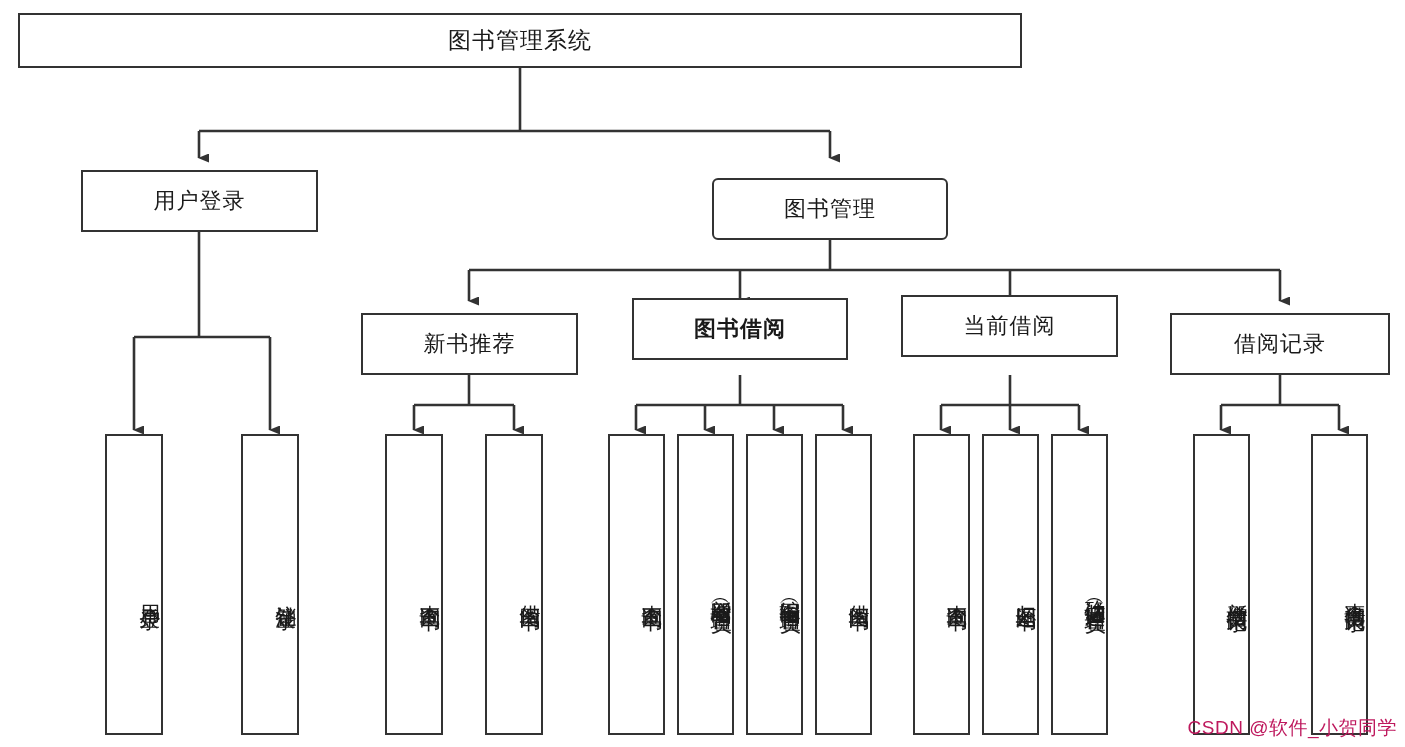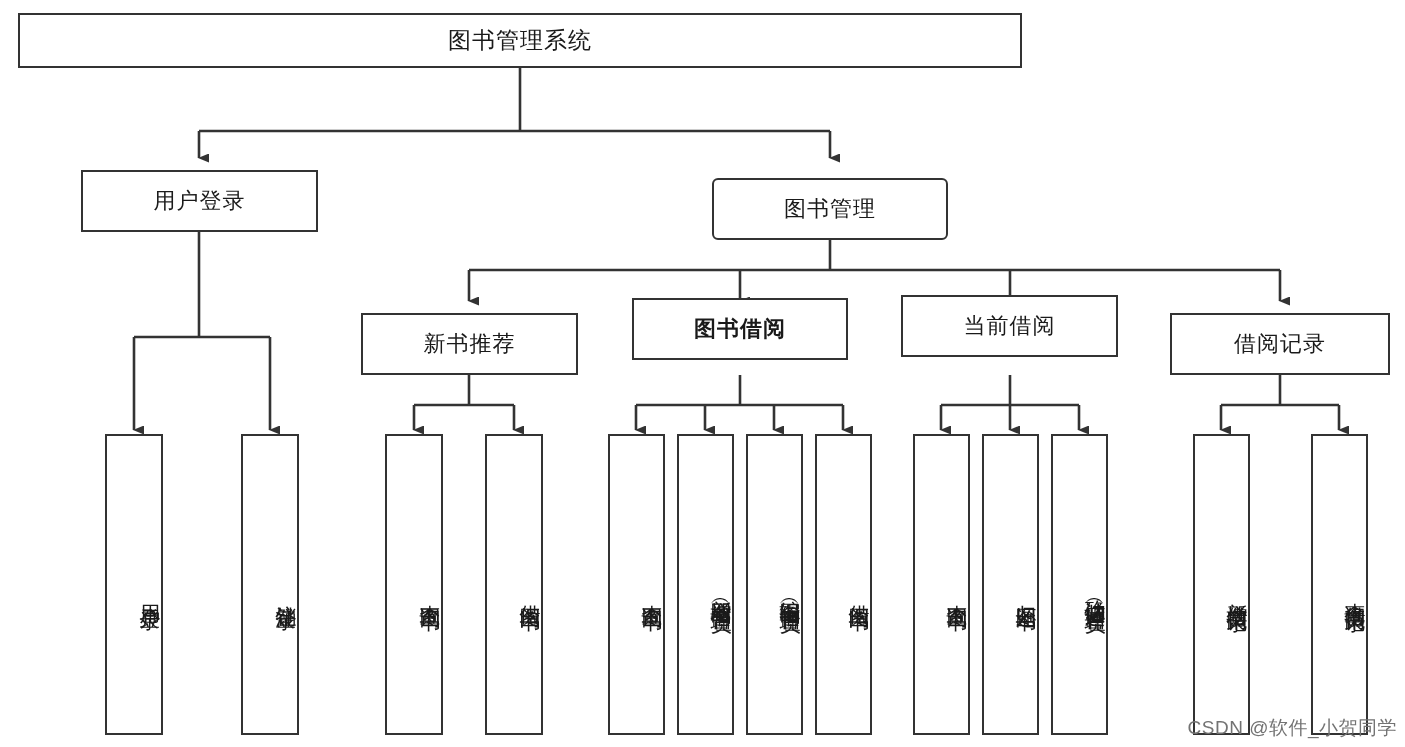--- a/index.html
+++ b/index.html
@@ -27,21 +27,21 @@
     align-items:flex-start;
     justify-content:center;
     line-height:1.05;
   }
   .node.root{font-size:23px;}
   .watermark{
     position:absolute;
     right:8px;
     bottom:6px;
     font-size:19px;
-    color:#737373;
+    color:#be185d;
     z-index:5;
     white-space:nowrap;
     letter-spacing:0.5px;
   }
 </style>
 </head>
 <body>
 
 <div id="canvas">
 

